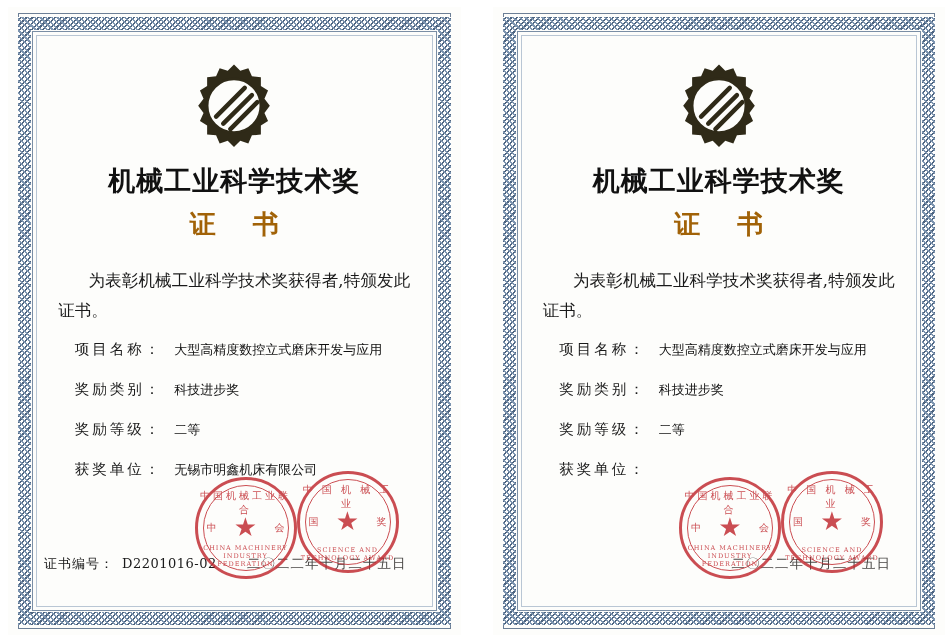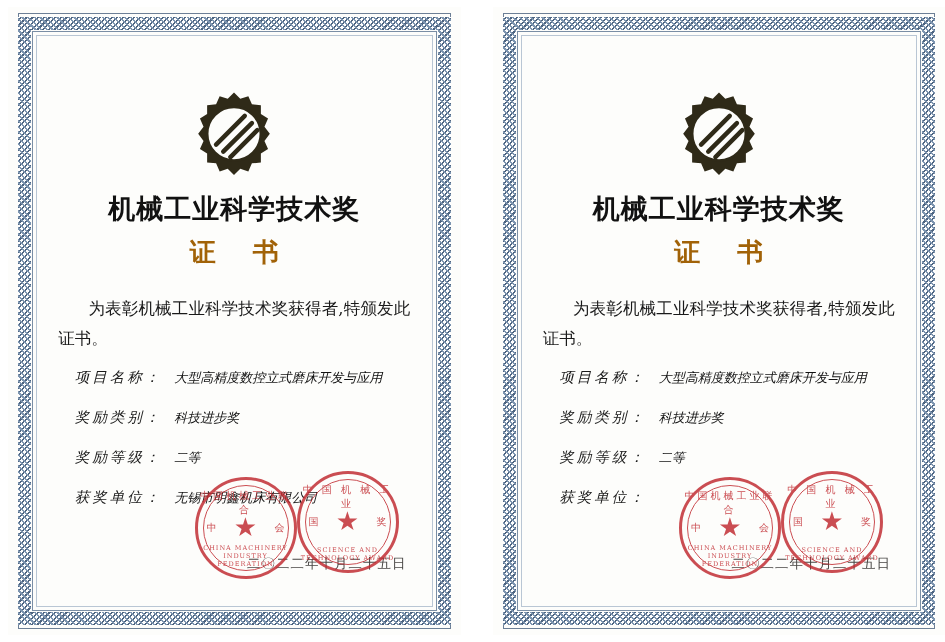--- a/index.html
+++ b/index.html
@@ -64,21 +64,20 @@
     box-sizing: border-box;
   }
 
   .content {
     position: absolute;
     inset: 30px 30px 30px 30px;
     box-sizing: border-box;
     display: flex;
     flex-direction: column;
     align-items: center;
-    margin-top: 28px;
   }
 
   .logo {
     margin-top: 24px;
     width: 92px;
     height: 86px;
   }
 
   .title {
     margin-top: 16px;
@@ -105,21 +104,20 @@
     line-height: 30px;
     color: #1a1a1a;
     text-align: justify;
     font-family: "DejaVu Serif", serif;
   }
   .paragraph .indent { display: inline-block; width: 30px; }
 
   .fields {
     margin-top: 14px;
     width: 352px;
-    font-style: italic;
   }
   .field-row {
     display: flex;
     align-items: baseline;
     margin-bottom: 21px;
     font-family: "DejaVu Serif", serif;
   }
   .field-label {
     width: 104px;
     text-align: right;
@@ -248,20 +246,23 @@
           <div class="field-label">奖励等级：</div>
           <div class="field-value">二等</div>
         </div>
         <div class="field-row">
           <div class="field-label">获奖单位：</div>
           <div class="field-value">无锡市明鑫机床有限公司</div>
         </div>
       </div>
     </div>
 
+    <div class="serial">
+      <span>证书编号：</span><span class="num">D2201016-02</span>
+    </div>
 
     <div class="date">二〇二二年十月二十五日</div>
 
     <div class="seal seal-a">
       <div class="ring"></div>
       <div class="arc-top">中国机械工业联合</div>
       <div class="side-l">中</div>
       <div class="side-r">会</div>
       <div class="star">★</div>
       <div class="arc-bottom">CHINA MACHINERY INDUSTRY FEDERATION</div>

